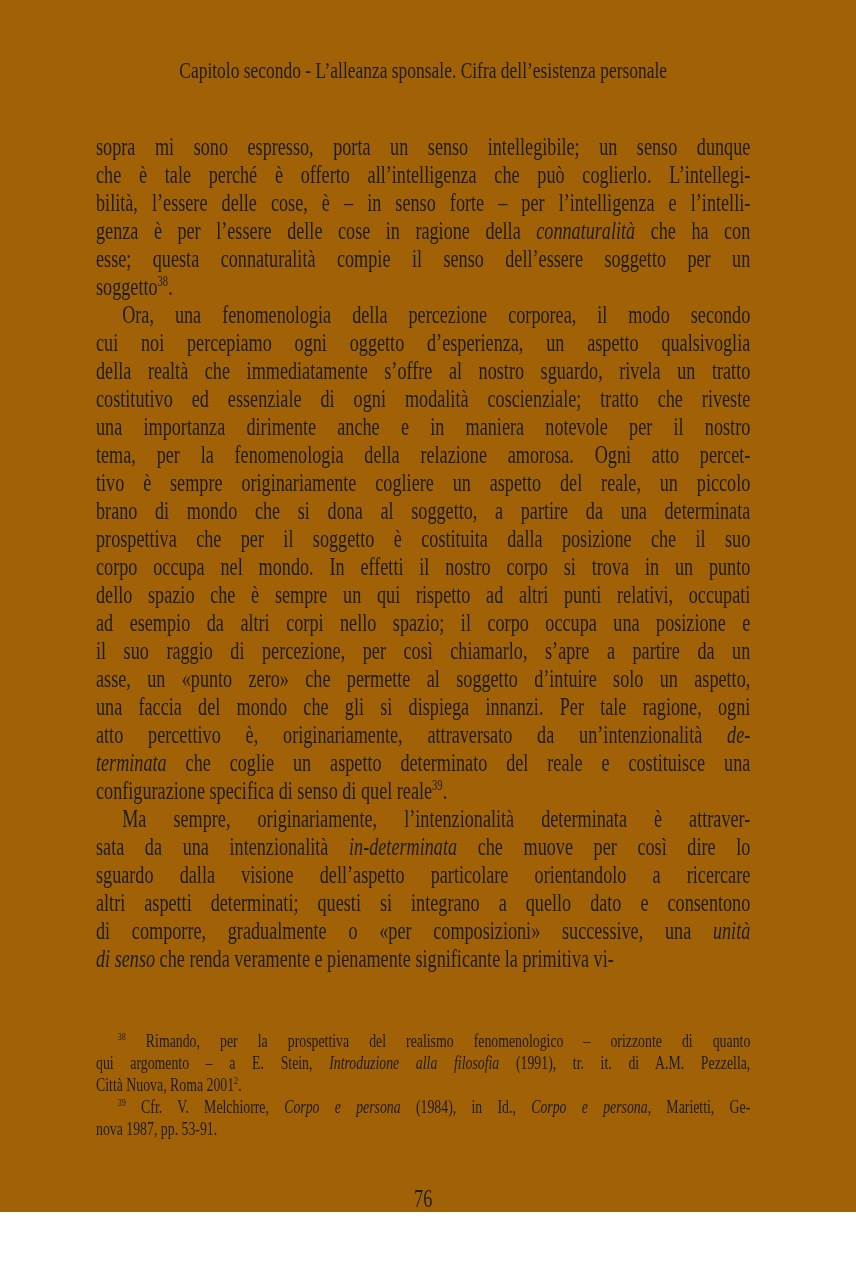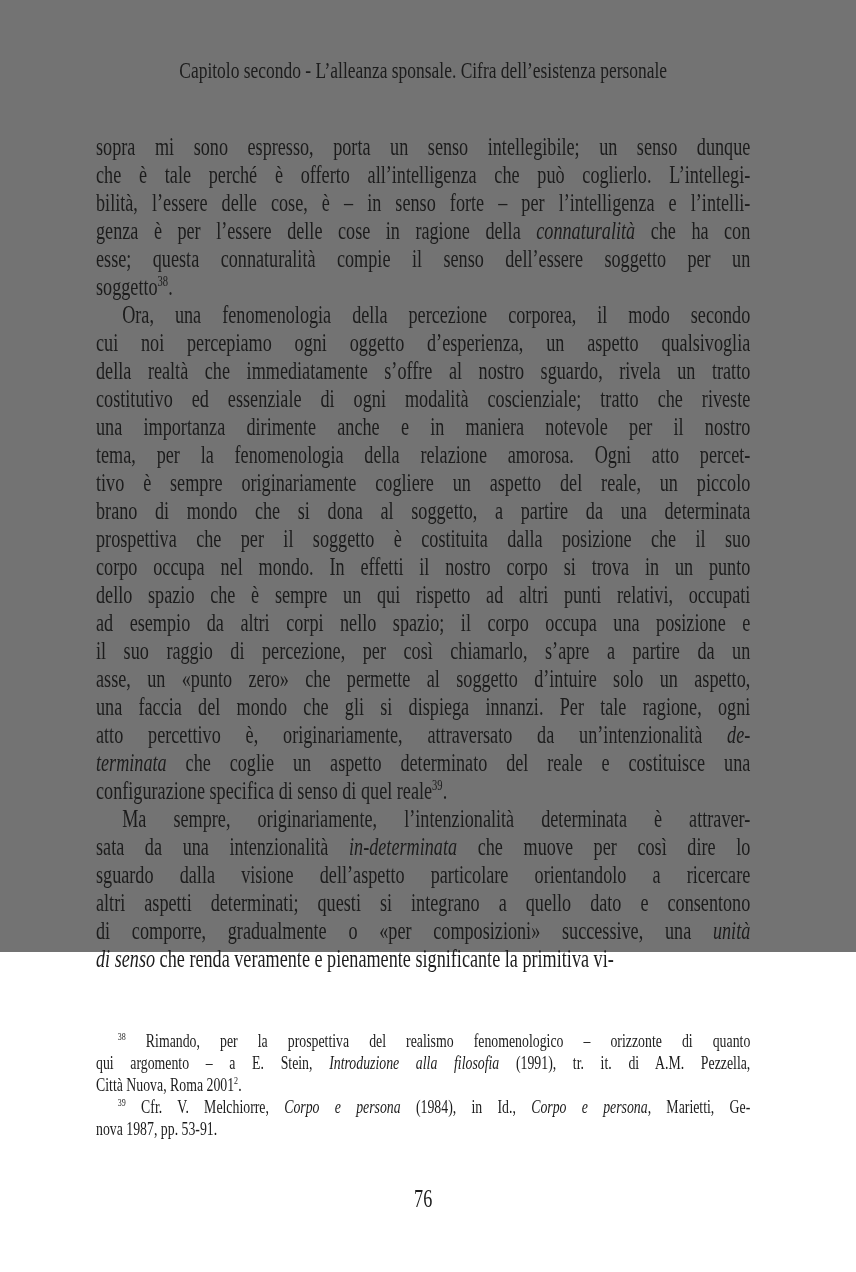--- a/index.html
+++ b/index.html
@@ -3,21 +3,21 @@
 <meta charset="utf-8">
 <style>
   html, body { margin: 0; padding: 0; }
   body {
     width: 856px; height: 1272px;
     background: #ffffff;
     overflow: hidden;
     font-family: "Liberation Serif", serif;
     color: #1c1c1c;
   }
-  .page { position: relative; width: 856px; height: 952px; background: #737373; }
+  .page { position: relative; width: 856px; height: 1212px; background: #a16207; }
   
   .column {
     position: absolute; left: 96px; top: 0;
     width: 900px;
     transform: scaleX(0.727);
     transform-origin: 0 0;
   }
   .running-header {
     margin-top: 56px;
     font-size: 24px; line-height: 28px;

